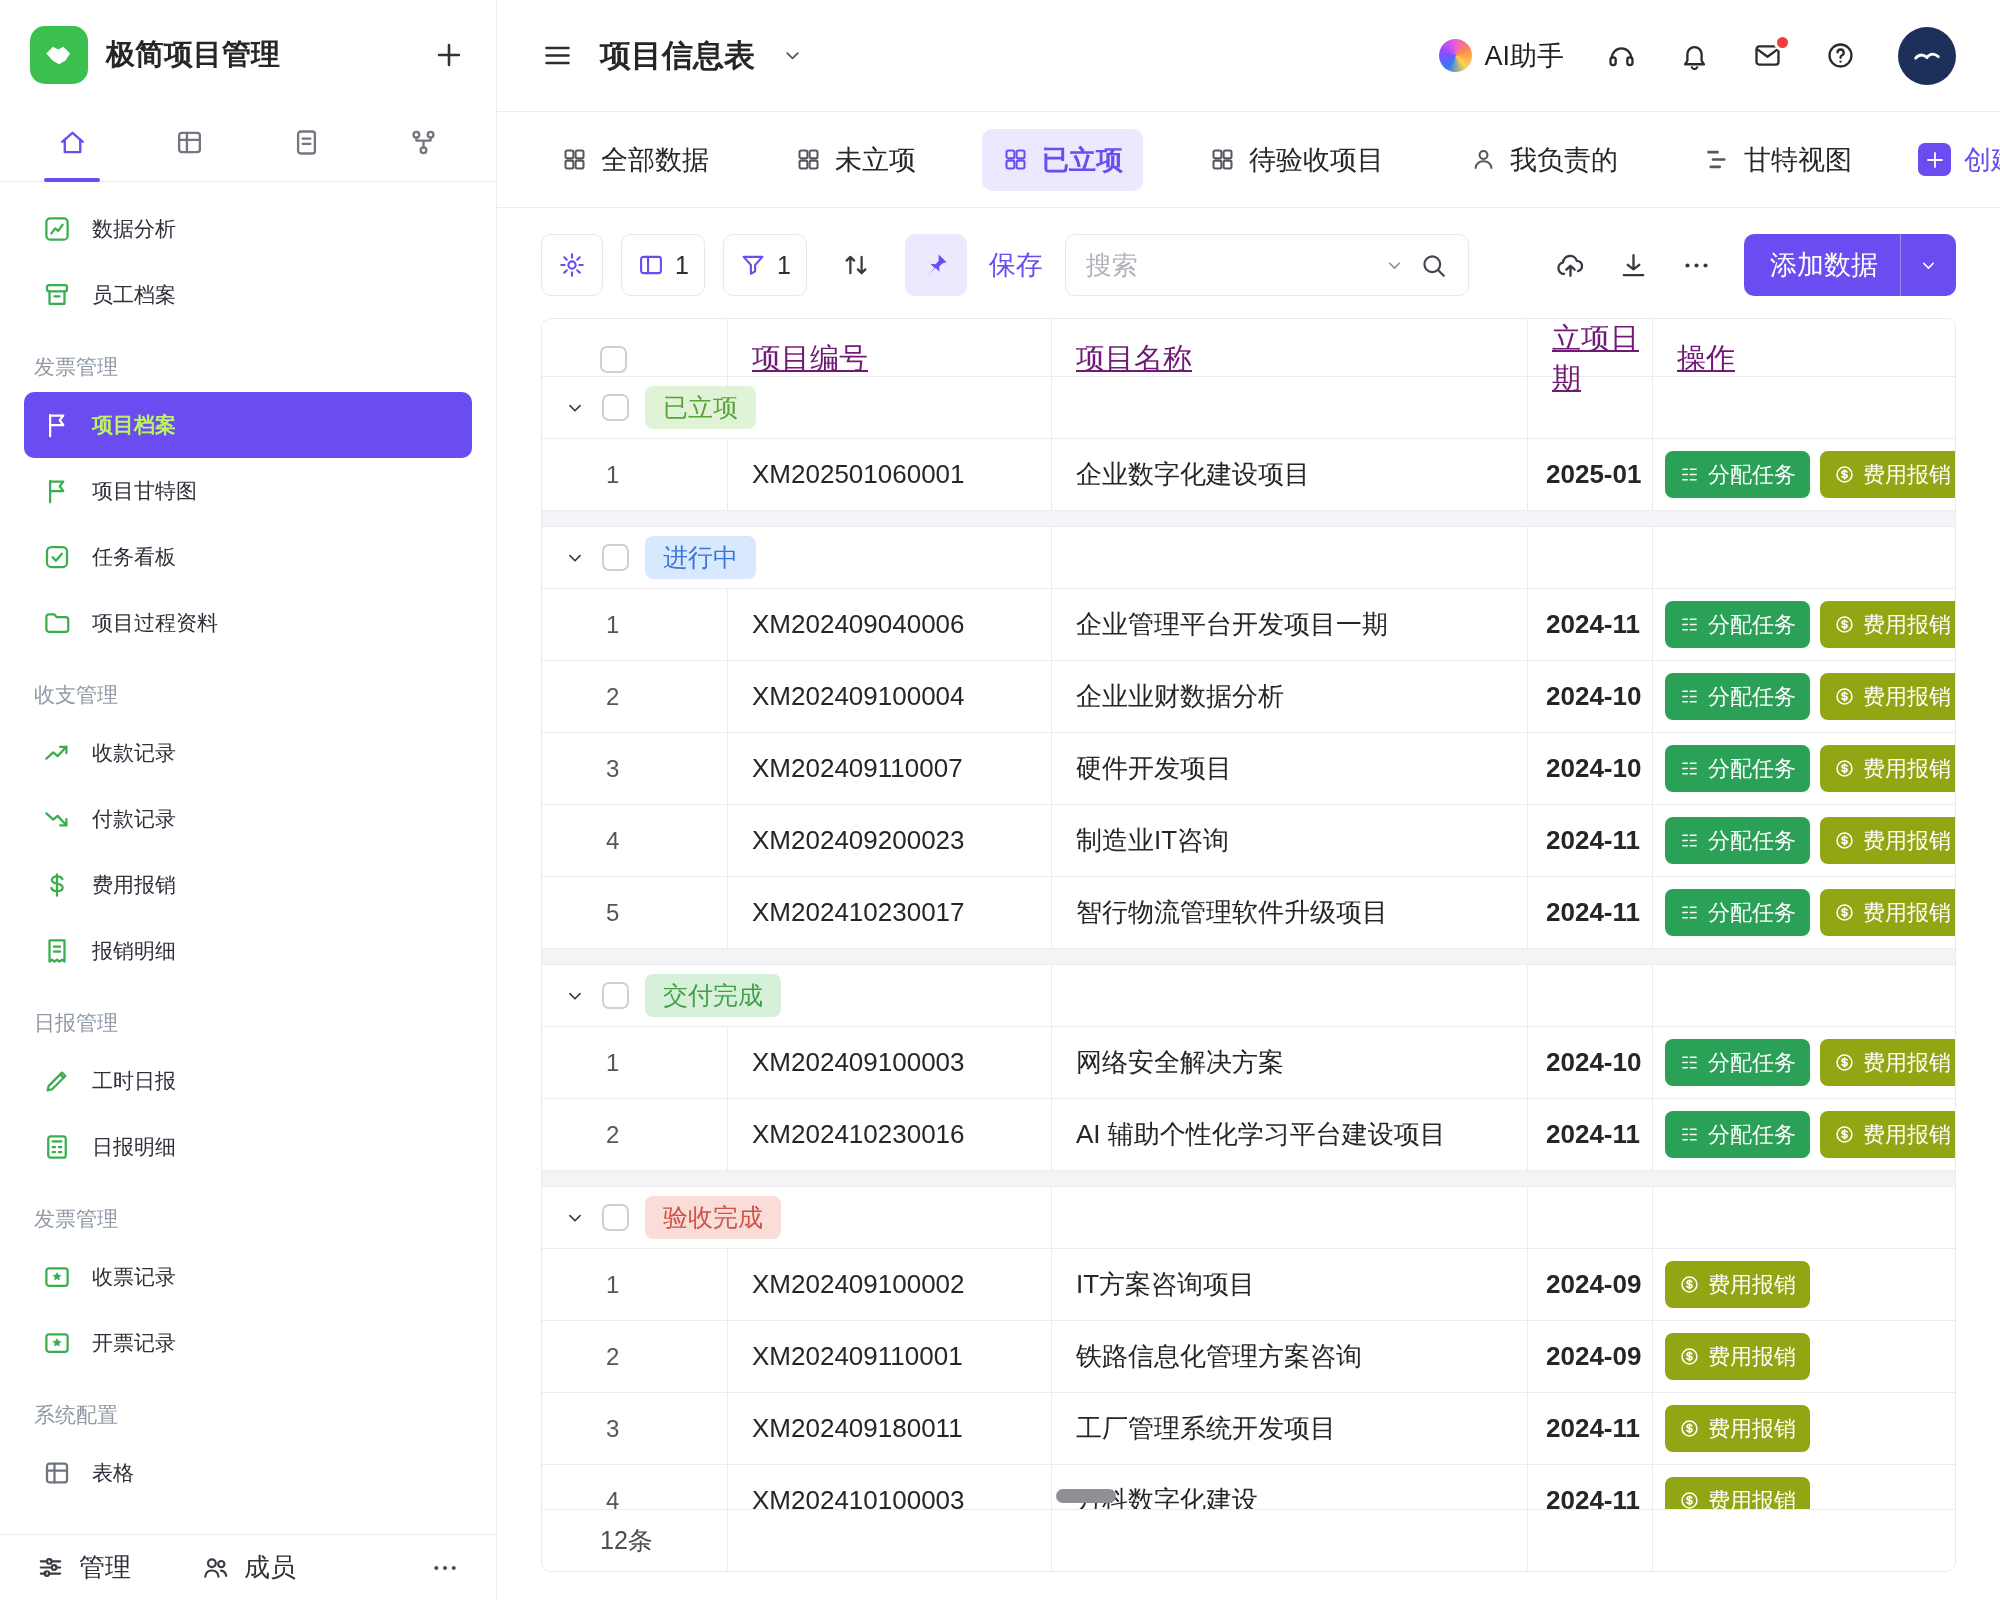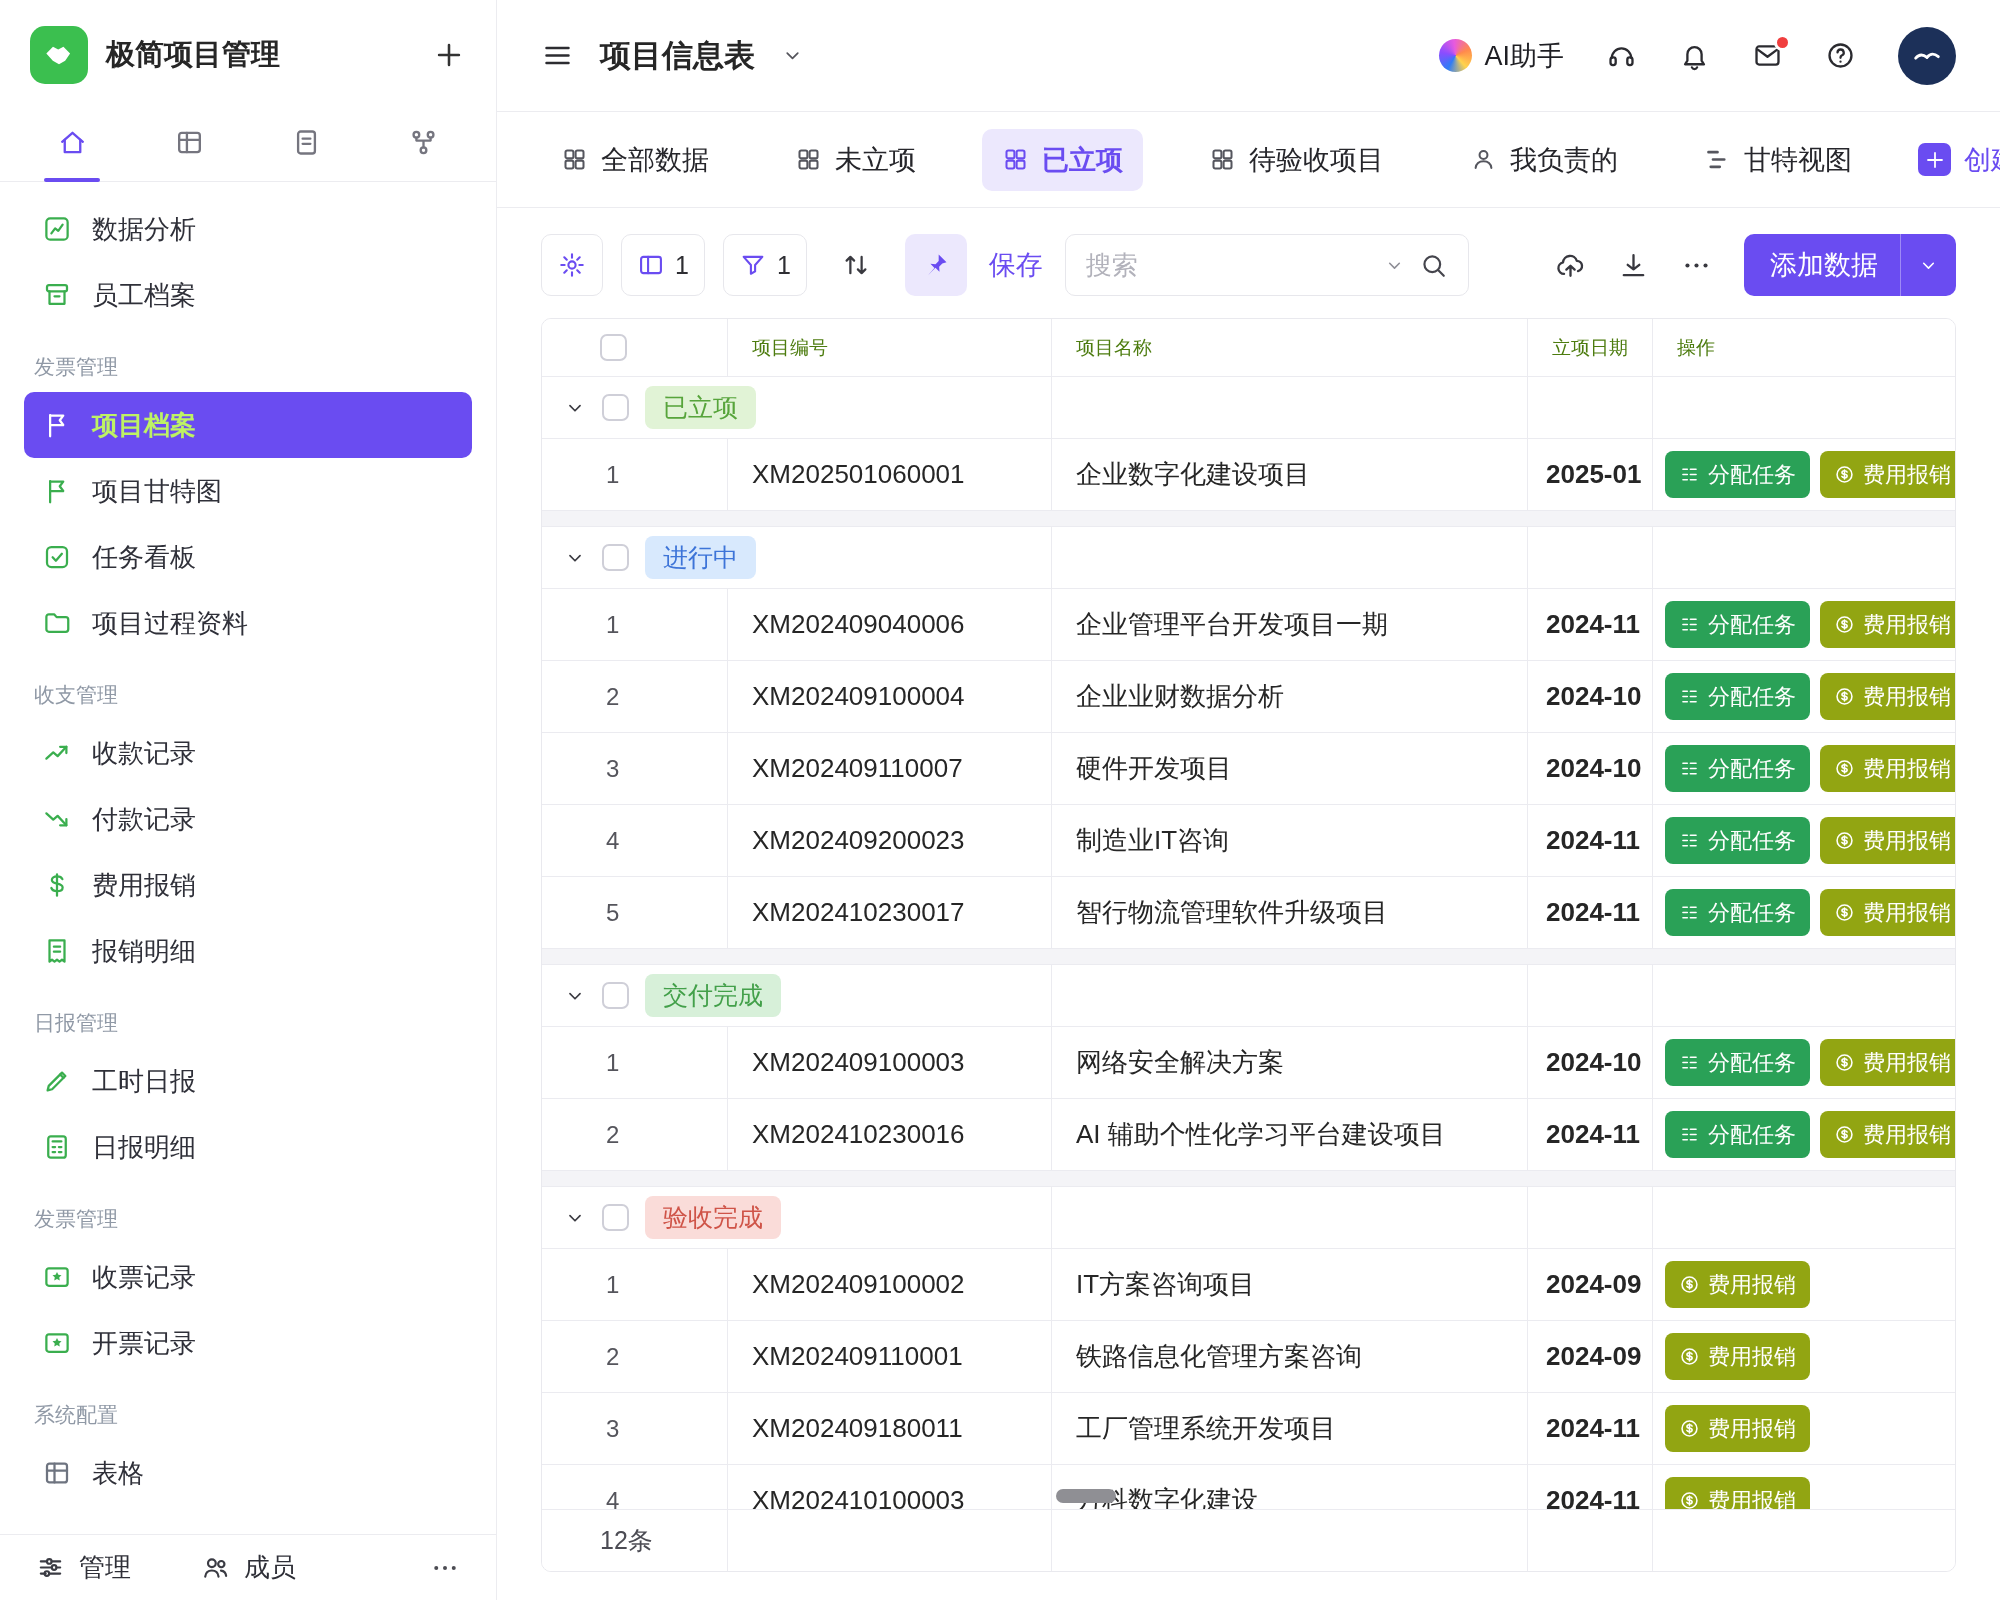--- a/index.html
+++ b/index.html
@@ -14,21 +14,21 @@
   .sb-head{display:flex;align-items:center;gap:18px;padding:26px 30px 20px;}
   .logo{width:58px;height:58px;border-radius:15px;background:var(--logo-green);display:flex;align-items:center;justify-content:center;font-size:38px;flex-shrink:0;}
   .app-title{font-size:29px;font-weight:700;flex:1;white-space:nowrap;}
   .sb-plus{font-size:34px;color:#333;cursor:pointer;}
   .sb-tabs{display:flex;align-items:center;justify-content:space-between;padding:0 40px;height:78px;border-bottom:1px solid #ececf0;flex-shrink:0;}
   .sb-tab{width:64px;height:100%;display:flex;align-items:center;justify-content:center;font-size:31px;color:#75757f;position:relative;cursor:pointer;}
   .sb-tab.active{color:var(--accent);}
   .sb-tab.active::after{content:'';position:absolute;left:4px;right:4px;bottom:-1px;height:4px;border-radius:2px;background:var(--accent);}
   #sb-menu{flex:1;min-height:0;overflow:hidden;padding:14px 24px 0;}
   .sb-sec{font-size:21px;color:#9099a6;margin:24px 10px 10px;line-height:30px;}
-  .sb-item{display:flex;align-items:center;gap:20px;height:66px;padding:0 18px;border-radius:10px;font-size:26px;color:#2f3039;cursor:pointer;white-space:nowrap;}
+  .sb-item{display:flex;align-items:center;gap:20px;height:66px;padding:0 18px;border-radius:10px;font-size:21px;color:#2f3039;cursor:pointer;white-space:nowrap;}
   .sb-item .ic{font-size:30px;color:var(--green);}
   .sb-item.muted .ic{color:#6e7480;}
   .sb-item.active{background:var(--accent);color:#bef264;font-weight:600;}
   .sb-item.active .ic{color:#fff;}
   .sb-foot{height:66px;border-top:1px solid #ececf0;display:flex;align-items:center;padding:0 36px;gap:70px;flex-shrink:0;}
   .sb-foot-item{display:flex;align-items:center;gap:14px;font-size:26px;color:#2e2f37;cursor:pointer;}
   .sb-foot-item .ic{font-size:29px;color:#3a3b43;}
   .sb-foot-more{margin-left:auto;font-size:30px;color:#4c4c53;cursor:pointer;}
 
   
@@ -73,21 +73,21 @@
   .addbtn .lbl{padding:0 22px 0 26px;font-weight:500;}
   .addbtn .split{width:1px;align-self:stretch;background:rgba(255,255,255,.35);}
   .addbtn .chev{padding:0 17px;font-size:21px;display:flex;}
 
   
   .table-wrap{flex:1;min-height:0;margin:22px 44px 28px;border:1px solid #e9e9ee;border-radius:10px;position:relative;overflow:hidden;background:#fff;
               --cols:186px 324px 476px 125px minmax(0,1fr);}
   .t-row{display:grid;grid-template-columns:var(--cols);border-bottom:1px solid #ebebf0;background:#fff;}
   .t-cell{border-right:1px solid #ebebf0;display:flex;align-items:center;min-width:0;}
   .t-cell:last-child{border-right:none;}
-  .t-head{height:58px;font-size:19px;color:#4d7c0f;}
+  .t-head{height:58px;font-size:29px;color:#701a75;text-decoration:underline;}
   .t-head .t-cell{padding-left:24px;}
   .t-head .c1{padding-left:58px;}
   .cb{width:27px;height:27px;border:2px solid #cfcfd8;border-radius:7px;background:#fff;flex-shrink:0;cursor:pointer;}
   .t-group{height:62px;}
   .t-groupcell{grid-column:1 / span 2;padding-left:22px;gap:16px;}
   .g-chev{font-size:22px;color:#3b3b42;cursor:pointer;}
   .badge{font-size:25px;line-height:1;padding:9px 18px;border-radius:8px;white-space:nowrap;}
   .t-data{height:72px;font-size:26px;}
   .c-num{padding-left:64px;font-size:24px;color:#55555c;}
   .c-code,.c-name{padding-left:24px;white-space:nowrap;overflow:hidden;}

